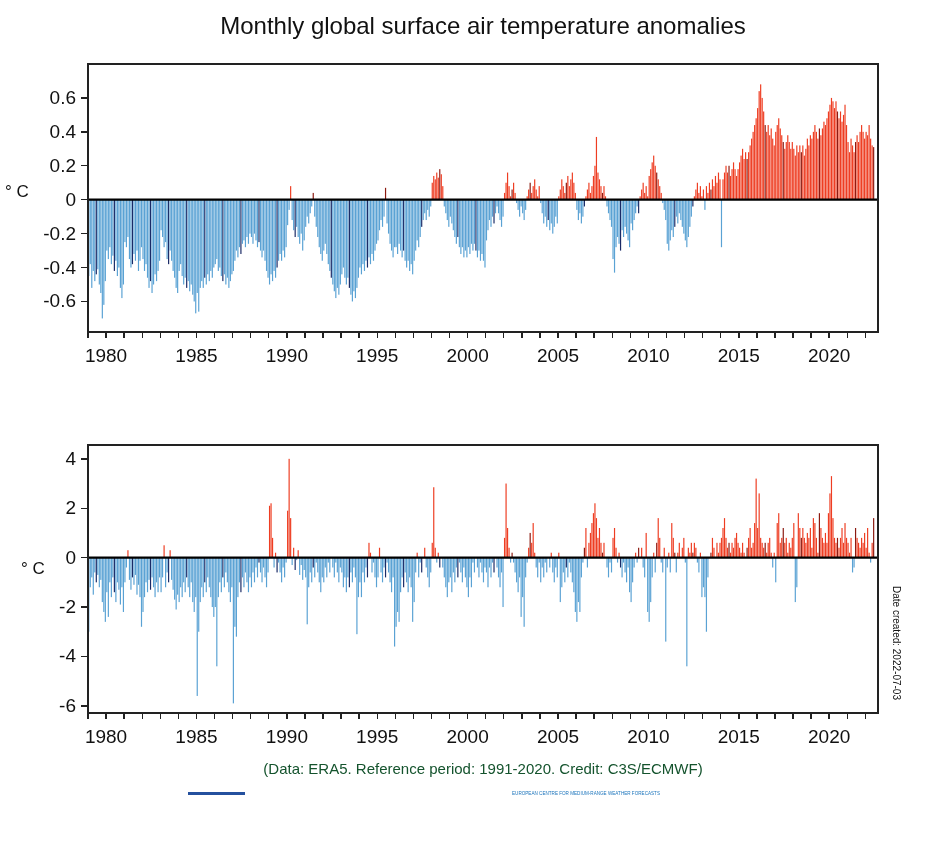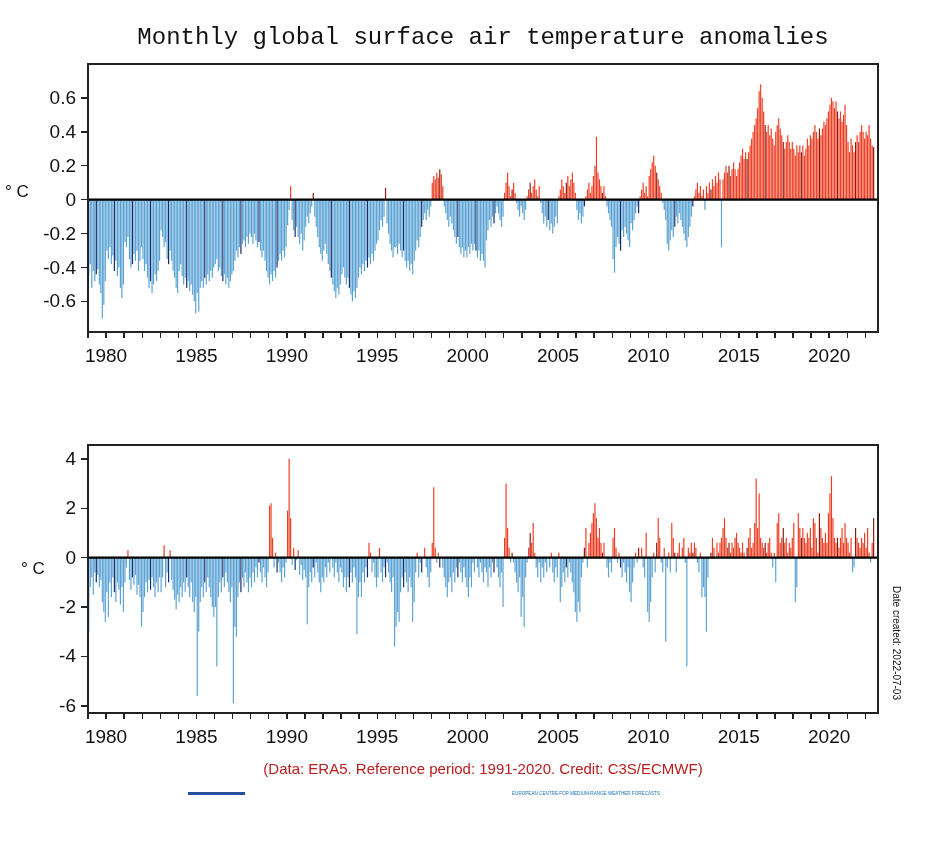--- a/index.html
+++ b/index.html
@@ -1,31 +1,31 @@
 <!DOCTYPE html>
 <html><head>
 <meta charset="utf-8">
 <style>
   html,body{margin:0;padding:0;background:#fff;}
   #page{position:relative;width:940px;height:850px;background:#ffffff;overflow:hidden;
         font-family:"Liberation Sans","DejaVu Sans",sans-serif;color:#111;}
   .chart-title{position:absolute;left:88px;width:790px;text-align:center;
         font-size:24px;color:#111;white-space:nowrap;}
   .yunit{position:absolute;font-size:17px;color:#111;white-space:nowrap;}
-  .caption{position:absolute;left:68px;width:830px;text-align:center;font-size:15px;color:#b91c1c;}
+  .caption{position:absolute;left:68px;width:830px;text-align:center;font-size:15px;color:#14532d;}
   .datecreated{position:absolute;left:891px;top:586px;height:140px;font-size:10px;color:#111;
         writing-mode:vertical-rl;white-space:nowrap;}
   svg{position:absolute;left:0;top:0;}
 </style>
 </head>
 <body>
 
 <div id="page">
 
-  <div class="chart-title" style="top:24px;font-family:Liberation Mono, monospace;">Monthly global surface air temperature anomalies</div>
+  <div class="chart-title" style="top:12px;">Monthly global surface air temperature anomalies</div>
 
   <div class="yunit" style="left:5px;top:182px;">° C</div>
   <div class="yunit" style="left:21px;top:559px;">° C</div>
 
   <svg id="charts" width="940" height="850" viewBox="0 0 940 850">
       <g>
         <rect x="88.18" y="199.70" width="1.18" height="76.33" fill="#5aa2d4"></rect>
         <rect x="89.69" y="199.70" width="1.18" height="64.46" fill="#5aa2d4"></rect>
         <rect x="91.19" y="199.70" width="1.18" height="88.20" fill="#5aa2d4"></rect>
         <rect x="92.70" y="199.70" width="1.18" height="71.24" fill="#5aa2d4"></rect>

